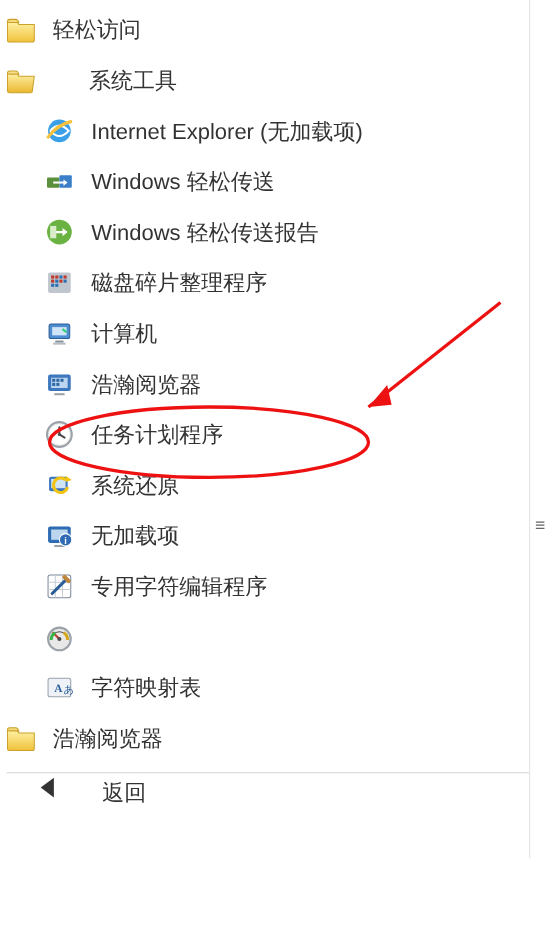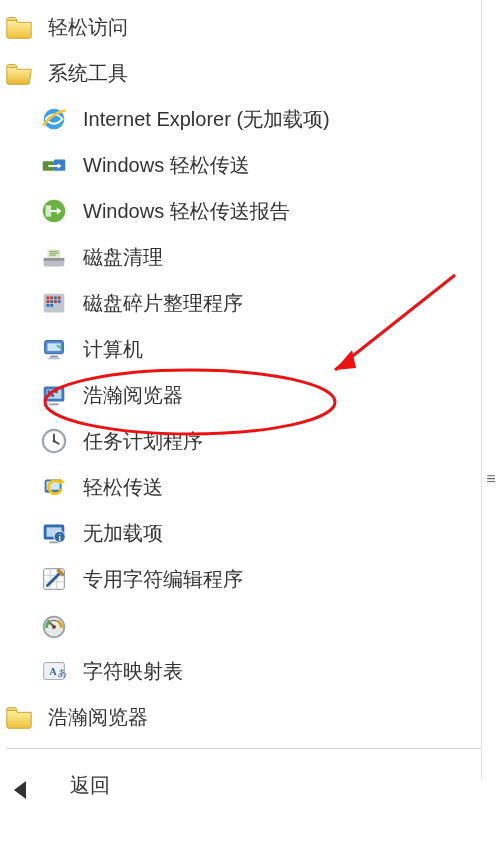--- a/index.html
+++ b/index.html
@@ -19,43 +19,44 @@
     position: relative;
   }
   .row {
     display: flex;
     align-items: center;
     height: 46px;
     padding-left: 8px;
     white-space: nowrap;
   }
   .row.indent-1 { padding-left: 4px; }
-  .row.indent-2 { padding-left: 4px; }
+  .row.indent-2 { padding-left: 4px; gap: 33px; }
   .row.app     { padding-left: 39px; }
   .icon {
     width: 30px;
     height: 30px;
     margin-right: 14px;
     flex: 0 0 auto;
     display: flex;
     align-items: center;
     justify-content: center;
   }
   .icon.folder svg { width: 30px; height: 30px; }
   .label { white-space: nowrap; }
   .separator {
     height: 1px;
     background: #d6d6d6;
     margin: 8px 6px 4px 6px;
   }
   .back-row {
     display: flex;
-    align-items: flex-end;
+    align-items: flex-start;
     height: 46px;
     padding-left: 8px;
+    margin-left: 23px;
   }
   .back-arrow {
     width: 0; height: 0;
     border-top: 9px solid transparent;
     border-bottom: 9px solid transparent;
     border-right: 12px solid #333;
     margin-right: 44px;
     margin-left: 6px;
   }
   
@@ -151,31 +152,20 @@
       <svg viewBox="0 0 32 32">
           <circle cx="16" cy="16" r="12" fill="#6ab241"></circle>
           <path d="M10 16 L22 16" stroke="#fff" stroke-width="2"></path>
           <path d="M19 12 L24 16 L19 20" fill="#fff"></path>
           <rect x="7" y="10" width="6" height="12" fill="#d7ecc7"></rect>
         </svg>
     </span>
     <span class="label">Windows 轻松传送报告</span>
   </div>
 
-  <div class="row app">
-    <span class="icon">
-      <svg viewBox="0 0 32 32">
-          <rect x="5" y="17" width="22" height="9" rx="2" fill="#b9bfc5"></rect>
-          <rect x="5" y="17" width="22" height="3" fill="#8e969e"></rect>
-          <rect x="9" y="8" width="14" height="9" fill="#dfe9d2"></rect>
-          <path d="M11 10 L21 10 M11 12 L21 12 M11 14 L18 14" stroke="#7aa65a" stroke-width="1"></path>
-        </svg>
-    </span>
-    <span class="label">磁盘清理</span>
-  </div>
 
   <div class="row app">
     <span class="icon">
       <svg viewBox="0 0 32 32">
           <rect x="5" y="6" width="22" height="20" rx="2" fill="#bfc6cd"></rect>
           <g fill="#c0392b">
             <rect x="8" y="9" width="3" height="3"></rect>
             <rect x="12" y="9" width="3" height="3"></rect>
             <rect x="20" y="9" width="3" height="3"></rect>
             <rect x="8" y="13" width="3" height="3"></rect>
@@ -238,21 +228,21 @@
 
   <div class="row app">
     <span class="icon">
       <svg viewBox="0 0 32 32">
           <rect x="6" y="8" width="18" height="14" rx="2" fill="#3d77bd"></rect>
           <rect x="8" y="10" width="14" height="9" fill="#cfe4f7"></rect>
           <path d="M24 18 A7 7 0 1 1 22 11" fill="none" stroke="#f1c40f" stroke-width="3"></path>
           <path d="M22 7 L22 13 L28 11 Z" fill="#f1c40f"></path>
         </svg>
     </span>
-    <span class="label">轻松传送</span>
+    <span class="label">系统还原</span>
   </div>
 
   <div class="row app">
     <span class="icon">
       <svg viewBox="0 0 32 32">
           <rect x="5" y="7" width="22" height="16" rx="2" fill="#2e6bb3"></rect>
           <rect x="8" y="10" width="16" height="10" fill="#bcd6ef"></rect>
           <rect x="11" y="25" width="10" height="2" fill="#9aa0a8"></rect>
           <circle cx="22" cy="20" r="6" fill="#2e6bb3" stroke="#fff" stroke-width="1"></circle>
           <text x="22" y="24" font-size="9" text-anchor="middle" fill="#fff" font-family="Arial" font-weight="bold">i</text>

